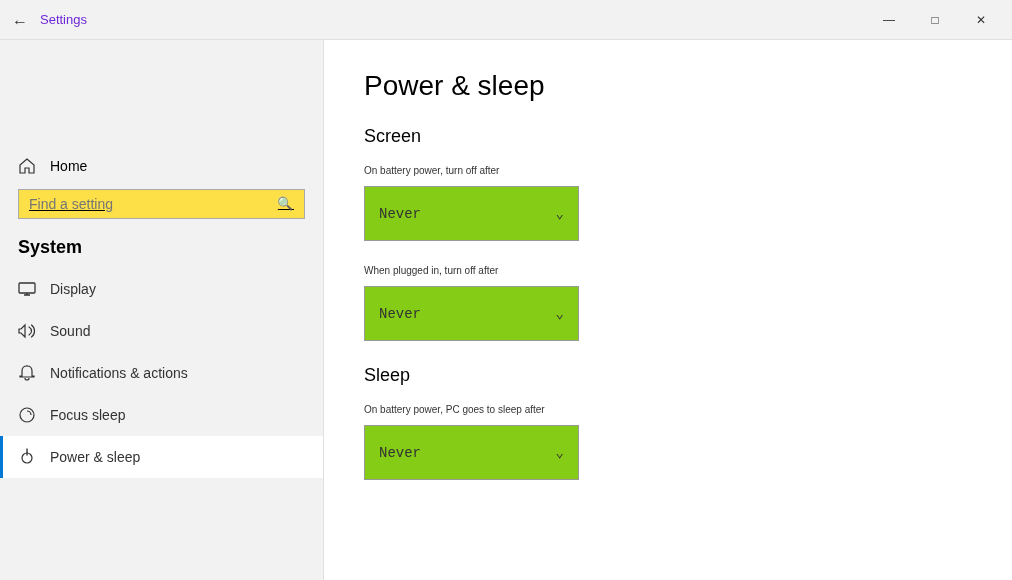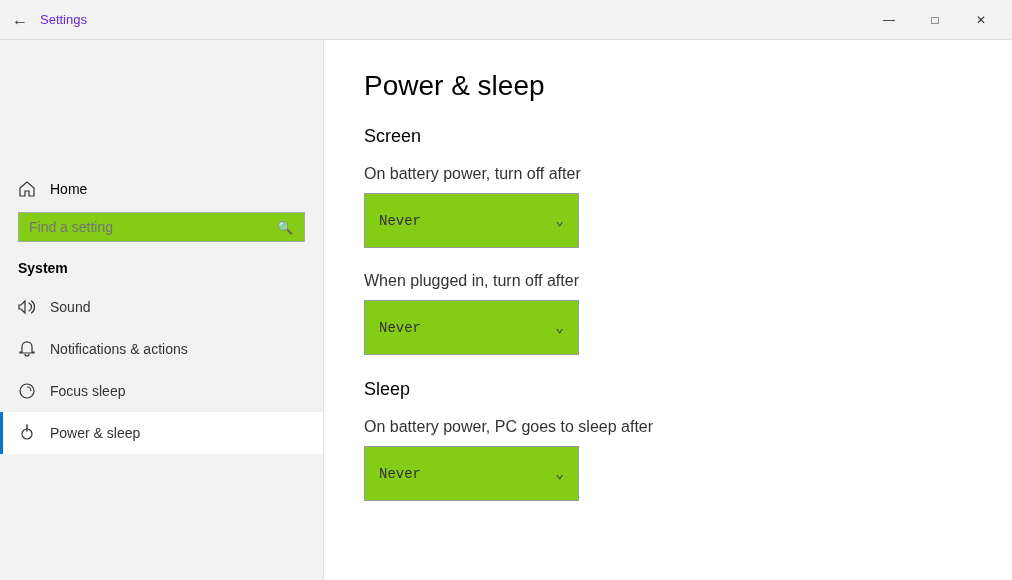--- a/index.html
+++ b/index.html
@@ -76,35 +76,36 @@
       gap: 14px;
       padding: 14px 18px;
       cursor: pointer;
     }
 
     .search-box {
       margin: 0 18px 12px 18px;
       display: flex;
       align-items: center;
       border: 1px solid #aaa;
-      background: #84cc16;
+      background: #fde047;
       padding: 6px 10px;
       gap: 25px;
+      text-decoration: underline;
     }
     .search-box input {
       border: none;
       outline: none;
       font-size: 14px;
       flex: 1;
       background: transparent;
       color: #555;
     }
 
     .sidebar-section-title {
-      font-size: 14px;
+      font-size: 18px;
       font-weight: 700;
       padding: 6px 18px 10px 18px;
       color: #000;
     }
 
     .sidebar-item {
       display: flex;
       align-items: center;
       gap: 14px;
       padding: 12px 18px;
@@ -154,21 +155,21 @@
     }
 
     .section-title {
       font-size: 18px;
       font-weight: 400;
       color: #000;
       margin-bottom: 18px;
     }
 
     .setting-label {
-      font-size: 16px;
+      font-size: 10px;
       color: #333;
       margin-bottom: 10px;
     }
 
     .dropdown {
       display: flex;
       align-items: center;
       justify-content: space-between;
       border: 1px solid #999;
       padding: 18px 14px;
@@ -220,20 +221,29 @@
       <span>Home</span>
     </div>
 
     <div class="search-box">
       <input type="text" placeholder="Find a setting" style="">
       <span style="color:#555;font-size:13px;">🔍</span>
     </div>
 
     <div class="sidebar-section-title">System</div>
 
+    <div class="sidebar-item">
+      <span class="icon">
+        <svg width="18" height="14" viewBox="0 0 18 14" fill="none">
+          <rect x="1" y="1" width="16" height="10" rx="1" stroke="#333" stroke-width="1.3" fill="none"></rect>
+          <path d="M6 13h6M9 11v2" stroke="#333" stroke-width="1.3"></path>
+        </svg>
+      </span>
+      <span class="sidebar-item-label">Display</span>
+    </div>
 
     <div class="sidebar-item">
       <span class="icon">
         <svg width="18" height="16" viewBox="0 0 18 16" fill="none">
           <path d="M3 6H1v4h2l4 4V2L3 6z" stroke="#333" stroke-width="1.2" fill="none"></path>
           <path d="M11 4c1.5 1 2.5 2.5 2.5 4s-1 3-2.5 4" stroke="#333" stroke-width="1.2" stroke-linecap="round"></path>
           <path d="M13.5 2c2 1.5 3 3.7 3 6s-1 4.5-3 6" stroke="#333" stroke-width="1.2" stroke-linecap="round"></path>
         </svg>
       </span>
       <span class="sidebar-item-label">Sound</span>

